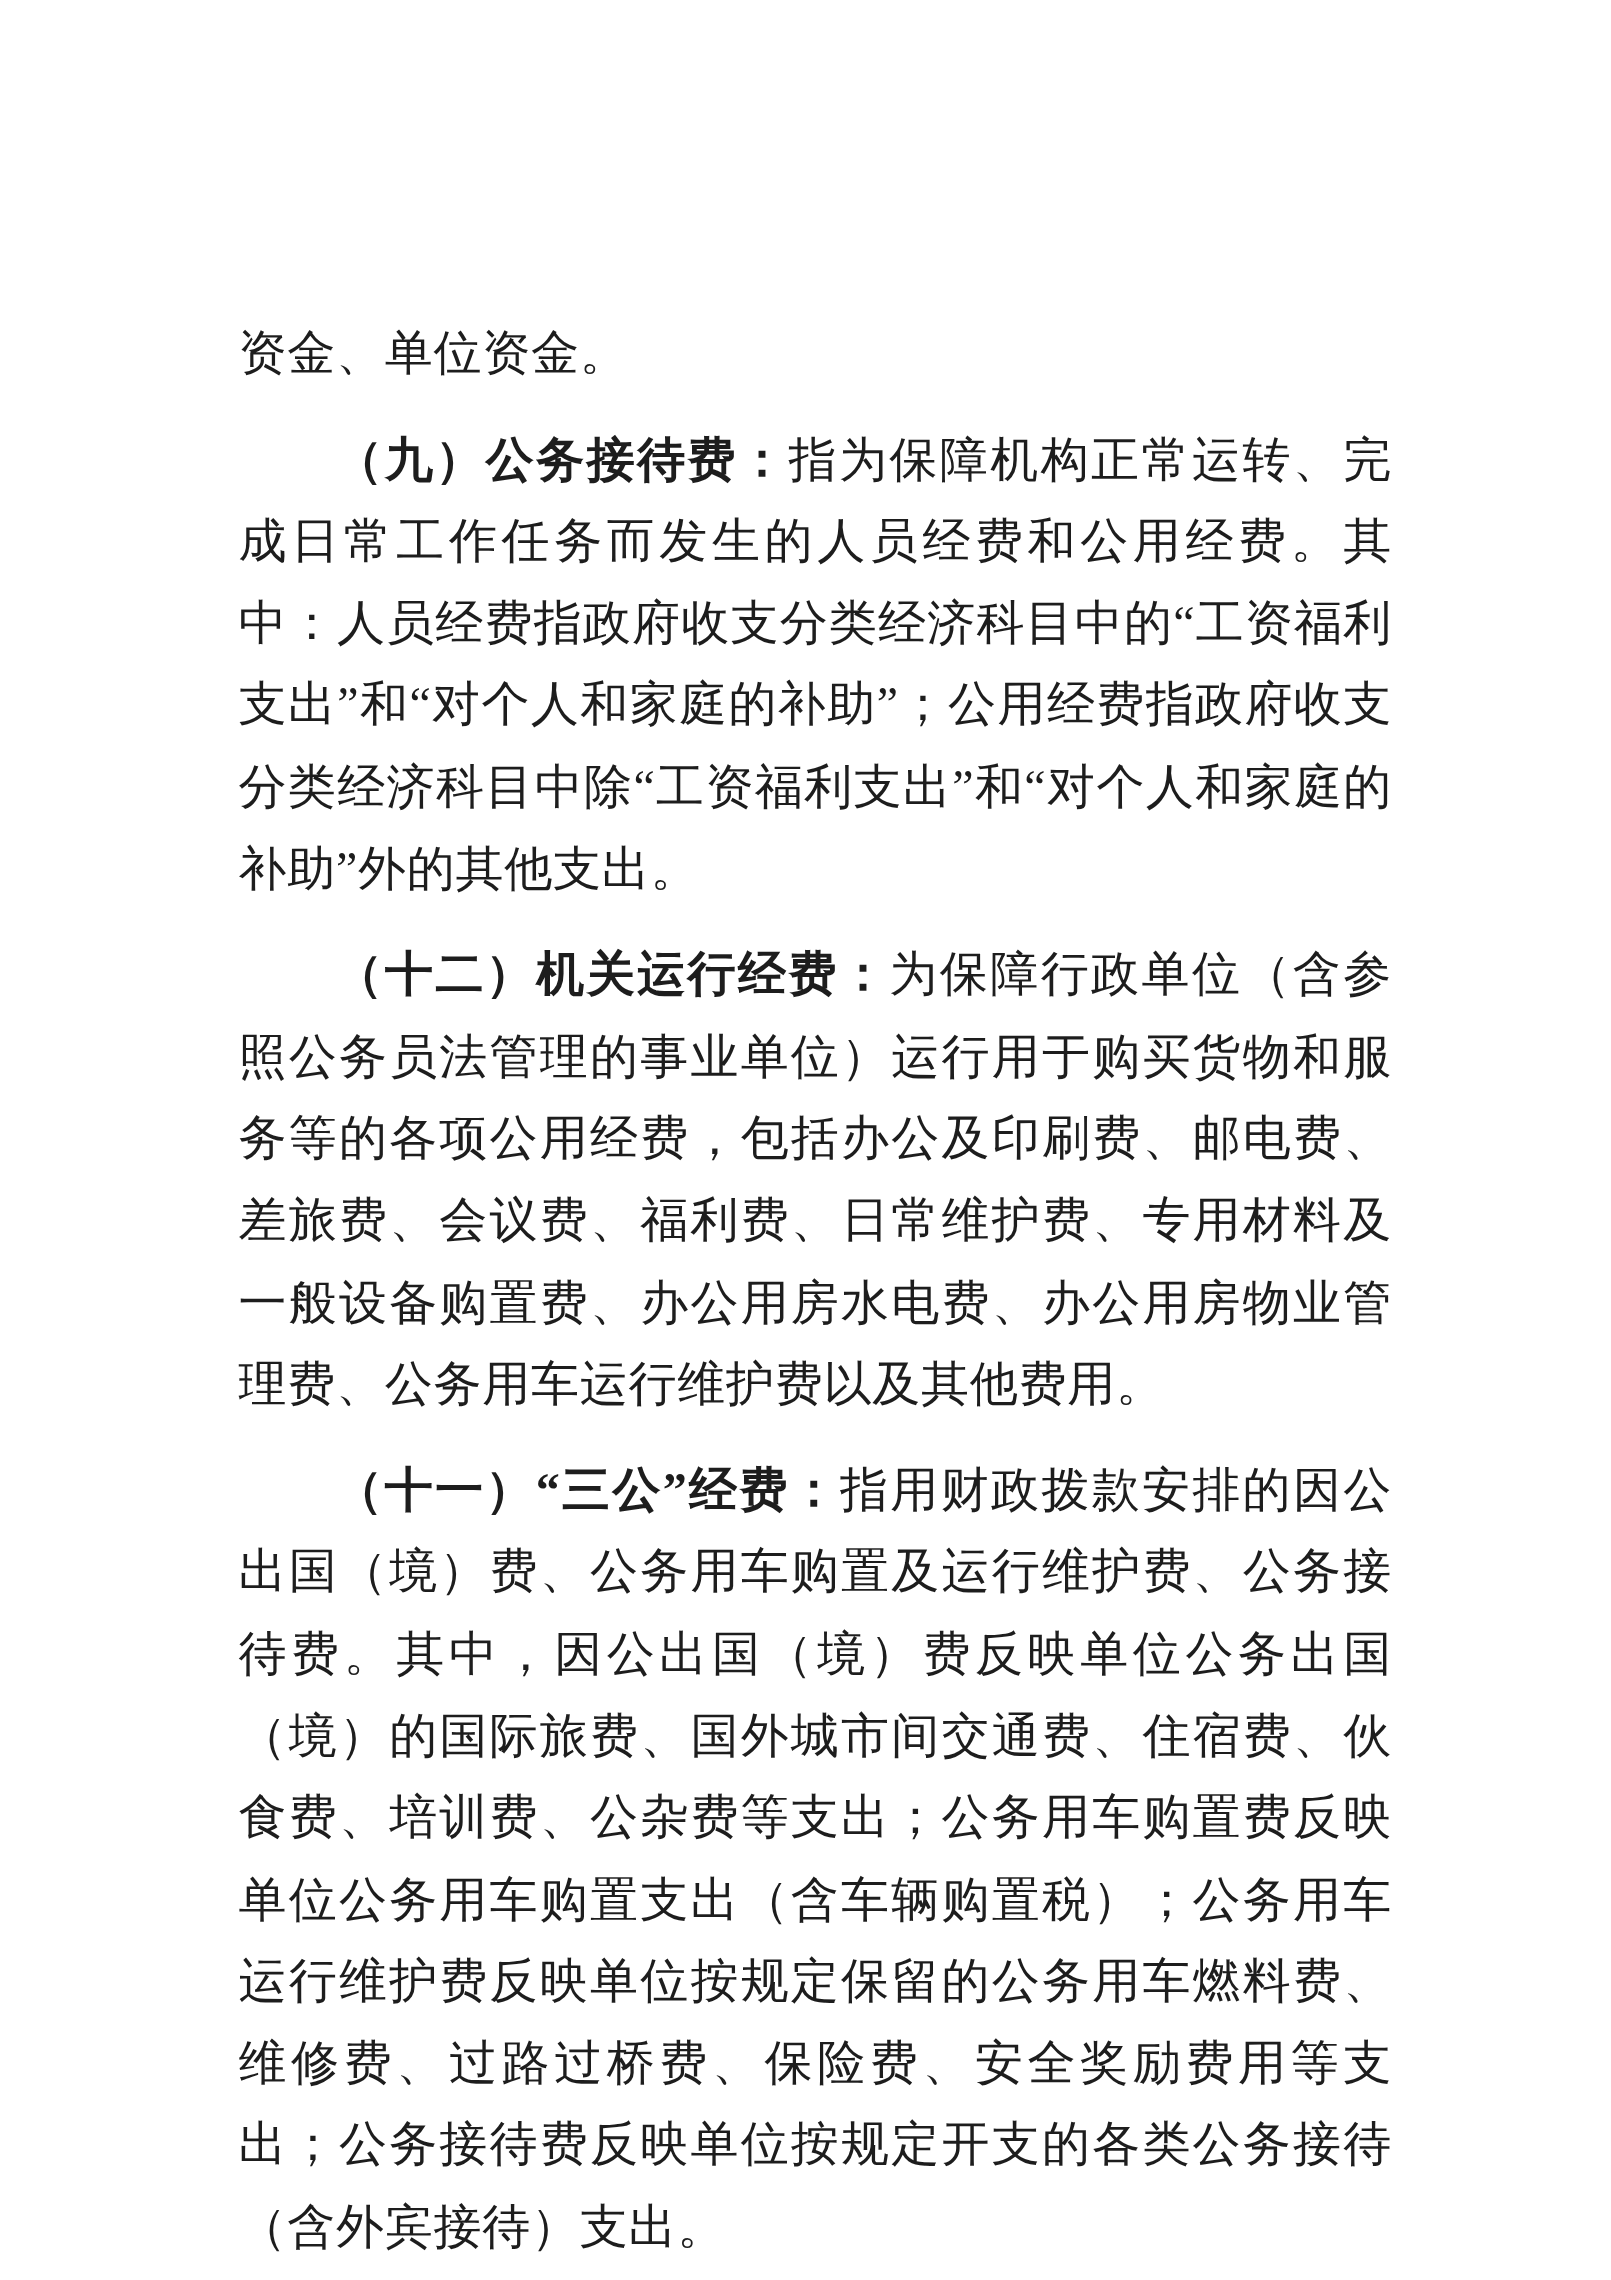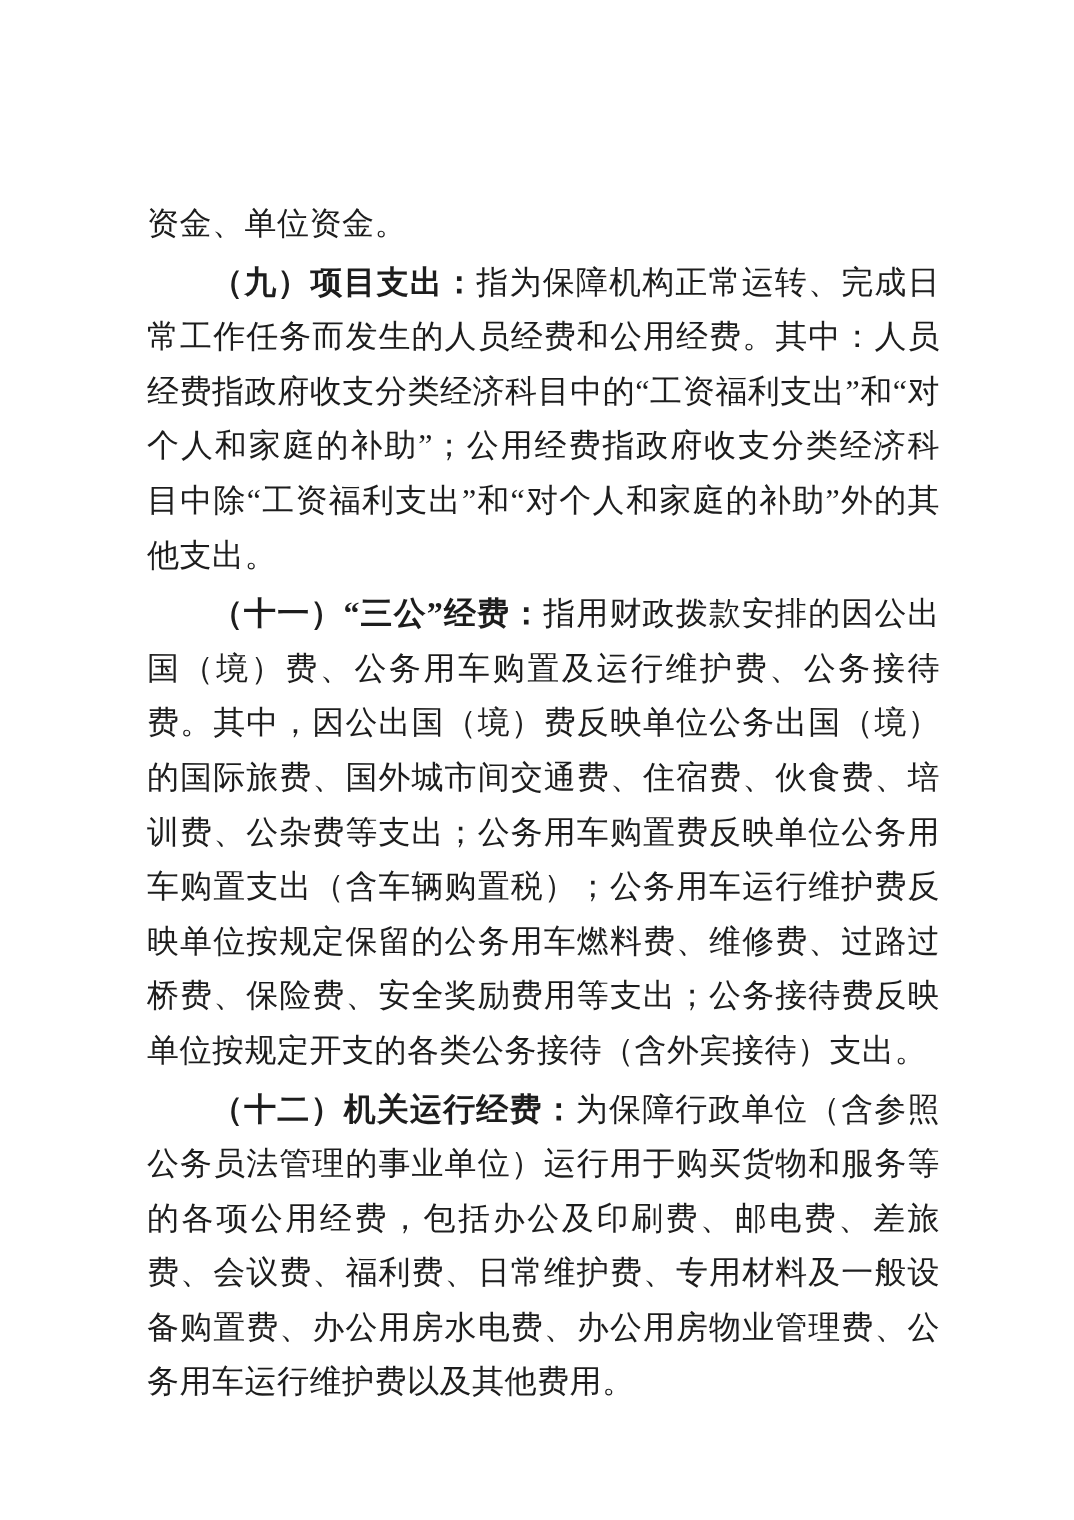--- a/index.html
+++ b/index.html
@@ -19,37 +19,37 @@
   }
   .doc-body {
     font-family: "Liberation Serif", "DejaVu Serif", serif;
     font-size: 32px;
     line-height: 54.6px;
     color: #1d1d1d;
     text-align: justify;
     letter-spacing: 0.5px;
   }
   .para {
-    margin: 4px;
+    margin: 16px;
     padding: 0;
     text-indent: 0;
   }
   .para.indent {
     text-indent: 2em;
   }
   .run {
     font-weight: 400;
   }
   .run.bold {
     font-weight: 700;
   }
 </style>
 </head>
 <body>
 
 <div class="page">
   <div class="doc-body">
       <p class="para"><span class="run">资金、单位资金。</span></p>
-      <p class="para indent"><span class="run bold">（九）项目支出：</span><span class="run">指为保障机构正常运转、完成日常工作任务而发生的人员经费和公用经费。其中：人员经费指政府收支分类经济科目中的“工资福利支出”和“对个人和家庭的补助”；公用经费指政府收支分类经济科目中除“工资福利支出”和“对个人和家庭的补助”外的其他支出。</span></p>
+      <p class="para indent"><span class="run bold">（九）公务接待费：</span><span class="run">指为保障机构正常运转、完成日常工作任务而发生的人员经费和公用经费。其中：人员经费指政府收支分类经济科目中的“工资福利支出”和“对个人和家庭的补助”；公用经费指政府收支分类经济科目中除“工资福利支出”和“对个人和家庭的补助”外的其他支出。</span></p>
+      <p class="para indent"><span class="run bold">（十二）机关运行经费：</span><span class="run">为保障行政单位（含参照公务员法管理的事业单位）运行用于购买货物和服务等的各项公用经费，包括办公及印刷费、邮电费、差旅费、会议费、福利费、日常维护费、专用材料及一般设备购置费、办公用房水电费、办公用房物业管理费、公务用车运行维护费以及其他费用。</span></p>
       <p class="para indent"><span class="run bold">（十一）“三公”经费：</span><span class="run">指用财政拨款安排的因公出国（境）费、公务用车购置及运行维护费、公务接待费。其中，因公出国（境）费反映单位公务出国（境）的国际旅费、国外城市间交通费、住宿费、伙食费、培训费、公杂费等支出；公务用车购置费反映单位公务用车购置支出（含车辆购置税）；公务用车运行维护费反映单位按规定保留的公务用车燃料费、维修费、过路过桥费、保险费、安全奖励费用等支出；公务接待费反映单位按规定开支的各类公务接待（含外宾接待）支出。</span></p>
-      <p class="para indent"><span class="run bold">（十二）机关运行经费：</span><span class="run">为保障行政单位（含参照公务员法管理的事业单位）运行用于购买货物和服务等的各项公用经费，包括办公及印刷费、邮电费、差旅费、会议费、福利费、日常维护费、专用材料及一般设备购置费、办公用房水电费、办公用房物业管理费、公务用车运行维护费以及其他费用。</span></p>
     </div>
 </div>
 
 </body></html>

